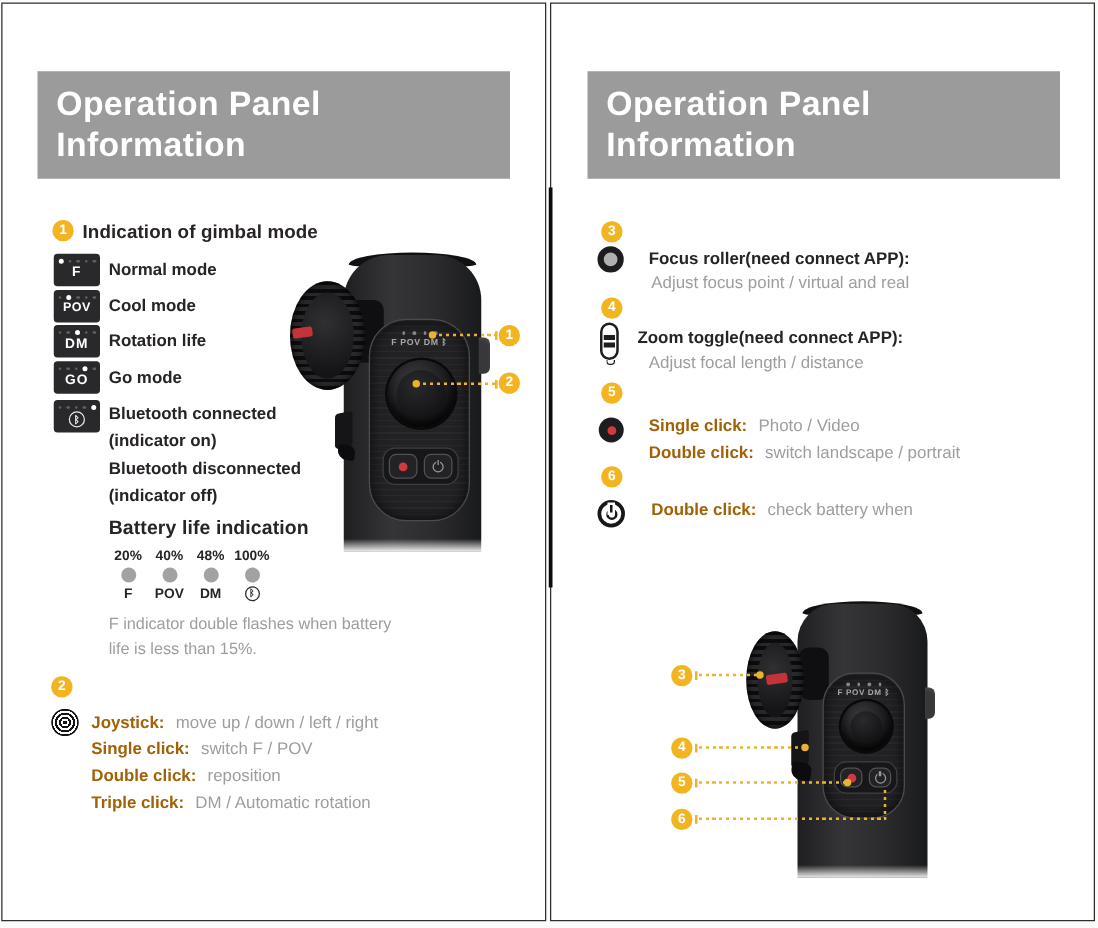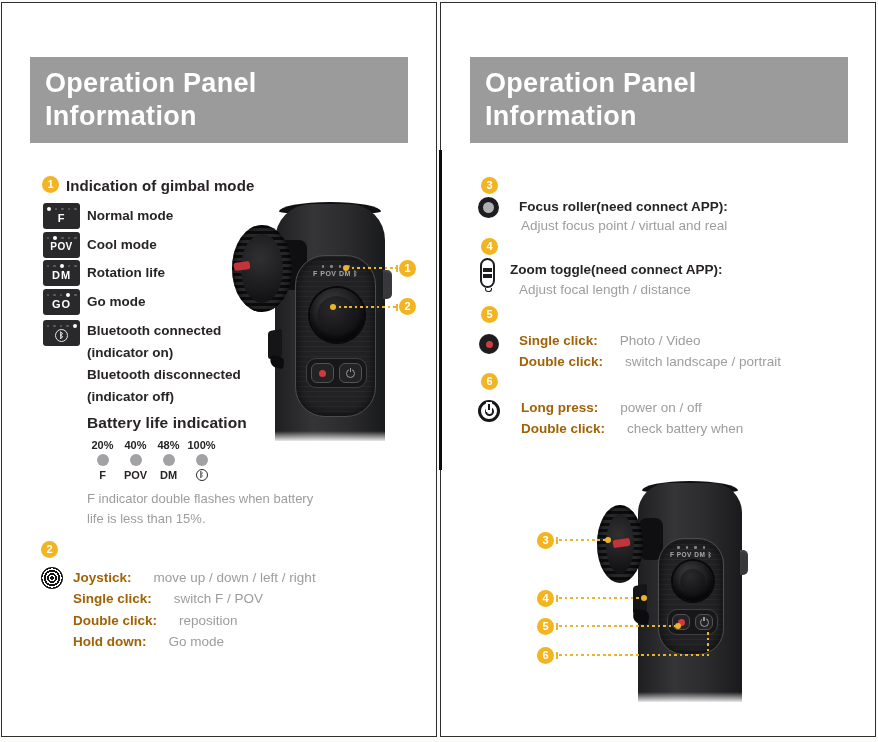--- a/index.html
+++ b/index.html
@@ -44,21 +44,21 @@
   .bdot{width:12px;height:12px;border-radius:50%;background:#a2a2a4;}
   .blabel{font-size:11px;font-weight:bold;}
   .bt-badge{display:inline-block;width:12px;height:12px;border:1px solid #2a2a2c;border-radius:50%;
     font-size:7.5px;line-height:10px;font-weight:bold;color:#2a2a2c;box-sizing:border-box;text-align:center;}
   .note{position:absolute;font-size:13px;color:#9d9d9f;line-height:19.5px;white-space:pre-line;}
 
   
   .rows{position:absolute;}
   .irow{line-height:21.3px;font-size:13.5px;white-space:nowrap;}
   .irow b{color:#a16207;}
-  .irow .val{color:#9d9d9f;margin-left:22px;}
+  .irow .val{color:#9d9d9f;margin-left:9px;}
   .gray-line{position:absolute;font-size:13.5px;color:#9d9d9f;white-space:nowrap;}
   .bold-line{position:absolute;font-size:13.5px;font-weight:bold;white-space:nowrap;}
 
   
   .joystick-icon{position:absolute;width:22px;height:22px;border-radius:50%;
     background:repeating-radial-gradient(circle at 50% 50%, #141414 0 1.6px, #fafafa 1.6px 3.2px);}
   .focus-icon{position:absolute;width:21px;height:21px;border-radius:50%;border:5px solid #1d1d1f;background:#b0b0b2;box-sizing:border-box;}
   .zoomtog-icon{position:absolute;width:15px;height:30px;border:2px solid #1d1d1f;border-radius:8px;background:#fff;box-sizing:border-box;}
   .zoomtog-icon::before{content:"";position:absolute;left:1px;right:1px;top:8px;height:4px;background:#1d1d1f;box-shadow:0 6px 0 #1d1d1f;}
   .zoomtog-icon::after{content:"";position:absolute;left:3px;bottom:-6px;width:5px;height:3px;border:1px solid #1d1d1f;border-top:none;border-radius:0 0 3px 3px;}
@@ -209,21 +209,21 @@
 </div>
 <div class="note" style="left:87px;top:489px">F indicator double flashes when battery
 life is less than 15%.</div>
 
 <span class="num" style="left:41px;top:541px">2</span>
 <span class="joystick-icon" style="left:41px;top:567px"></span>
 <div class="rows" style="left:73px;top:567px">
   <div class="irow"><b>Joystick</b><b>:</b><span class="val">move up / down / left / right</span></div>
   <div class="irow"><b>Single click</b><b>:</b><span class="val">switch F / POV</span></div>
   <div class="irow"><b>Double click</b><b>:</b><span class="val">reposition</span></div>
-  <div class="irow"><b>Hold down</b><b>:</b><span class="val">Go mode</span></div>
+  <div class="irow"><b>Triple click</b><b>:</b><span class="val">DM / Automatic rotation</span></div>
 </div>
 
 <div class="device" style="left:229px;top:196px;width:181px;height:245px">
   <div class="d-cap" style="left:50px;top:6px;width:102px;height:12px"></div>
   <div class="d-body" style="left:46px;top:8px;width:110px;height:237px;border-radius:36px 36px 0 0"></div>
   <div class="d-latch" style="left:154px;top:74px;width:9px;height:29px"></div>
   <div class="d-arm" style="left:48px;top:44px;width:30px;height:50px"></div>
   <div class="d-lever" style="left:39px;top:134px;width:14px;height:28px"></div>
   <div class="d-trig" style="left:41px;top:160px;width:14px;height:12px"></div>
   <div class="d-wheel" style="left:3px;top:29px;width:60px;height:87px"></div>
@@ -274,21 +274,20 @@
 <span class="num" style="left:481px;top:306px">5</span>
 <span class="record-icon" style="left:479px;top:334px"></span>
 <div class="rows" style="left:519px;top:330px">
   <div class="irow"><b>Single click</b><b>:</b><span class="val">Photo / Video</span></div>
   <div class="irow"><b>Double click</b><b>:</b><span class="val">switch landscape / portrait</span></div>
 </div>
 
 <span class="num" style="left:481px;top:373px">6</span>
 <span class="power-icon" style="left:478px;top:400px"></span>
 <div class="rows" style="left:521px;top:397px">
-  <div class="irow"><b>Long press</b><b>:</b><span class="val">power on / off</span></div>
   <div class="irow"><b>Double click</b><b>:</b><span class="val">check battery when</span></div>
 </div>
 
 <div class="device" style="left:595px;top:478px;width:158px;height:224px">
   <div class="d-cap" style="left:47px;top:3px;width:96px;height:12px"></div>
   <div class="d-body" style="left:43px;top:5px;width:104px;height:219px;border-radius:30px 30px 0 0"></div>
   <div class="d-latch" style="left:145px;top:72px;width:8px;height:25px"></div>
   <div class="d-arm" style="left:44px;top:40px;width:24px;height:42px"></div>
   <div class="d-lever" style="left:38px;top:107px;width:14px;height:28px"></div>
   <div class="d-trig" style="left:38px;top:132px;width:16px;height:14px"></div>

